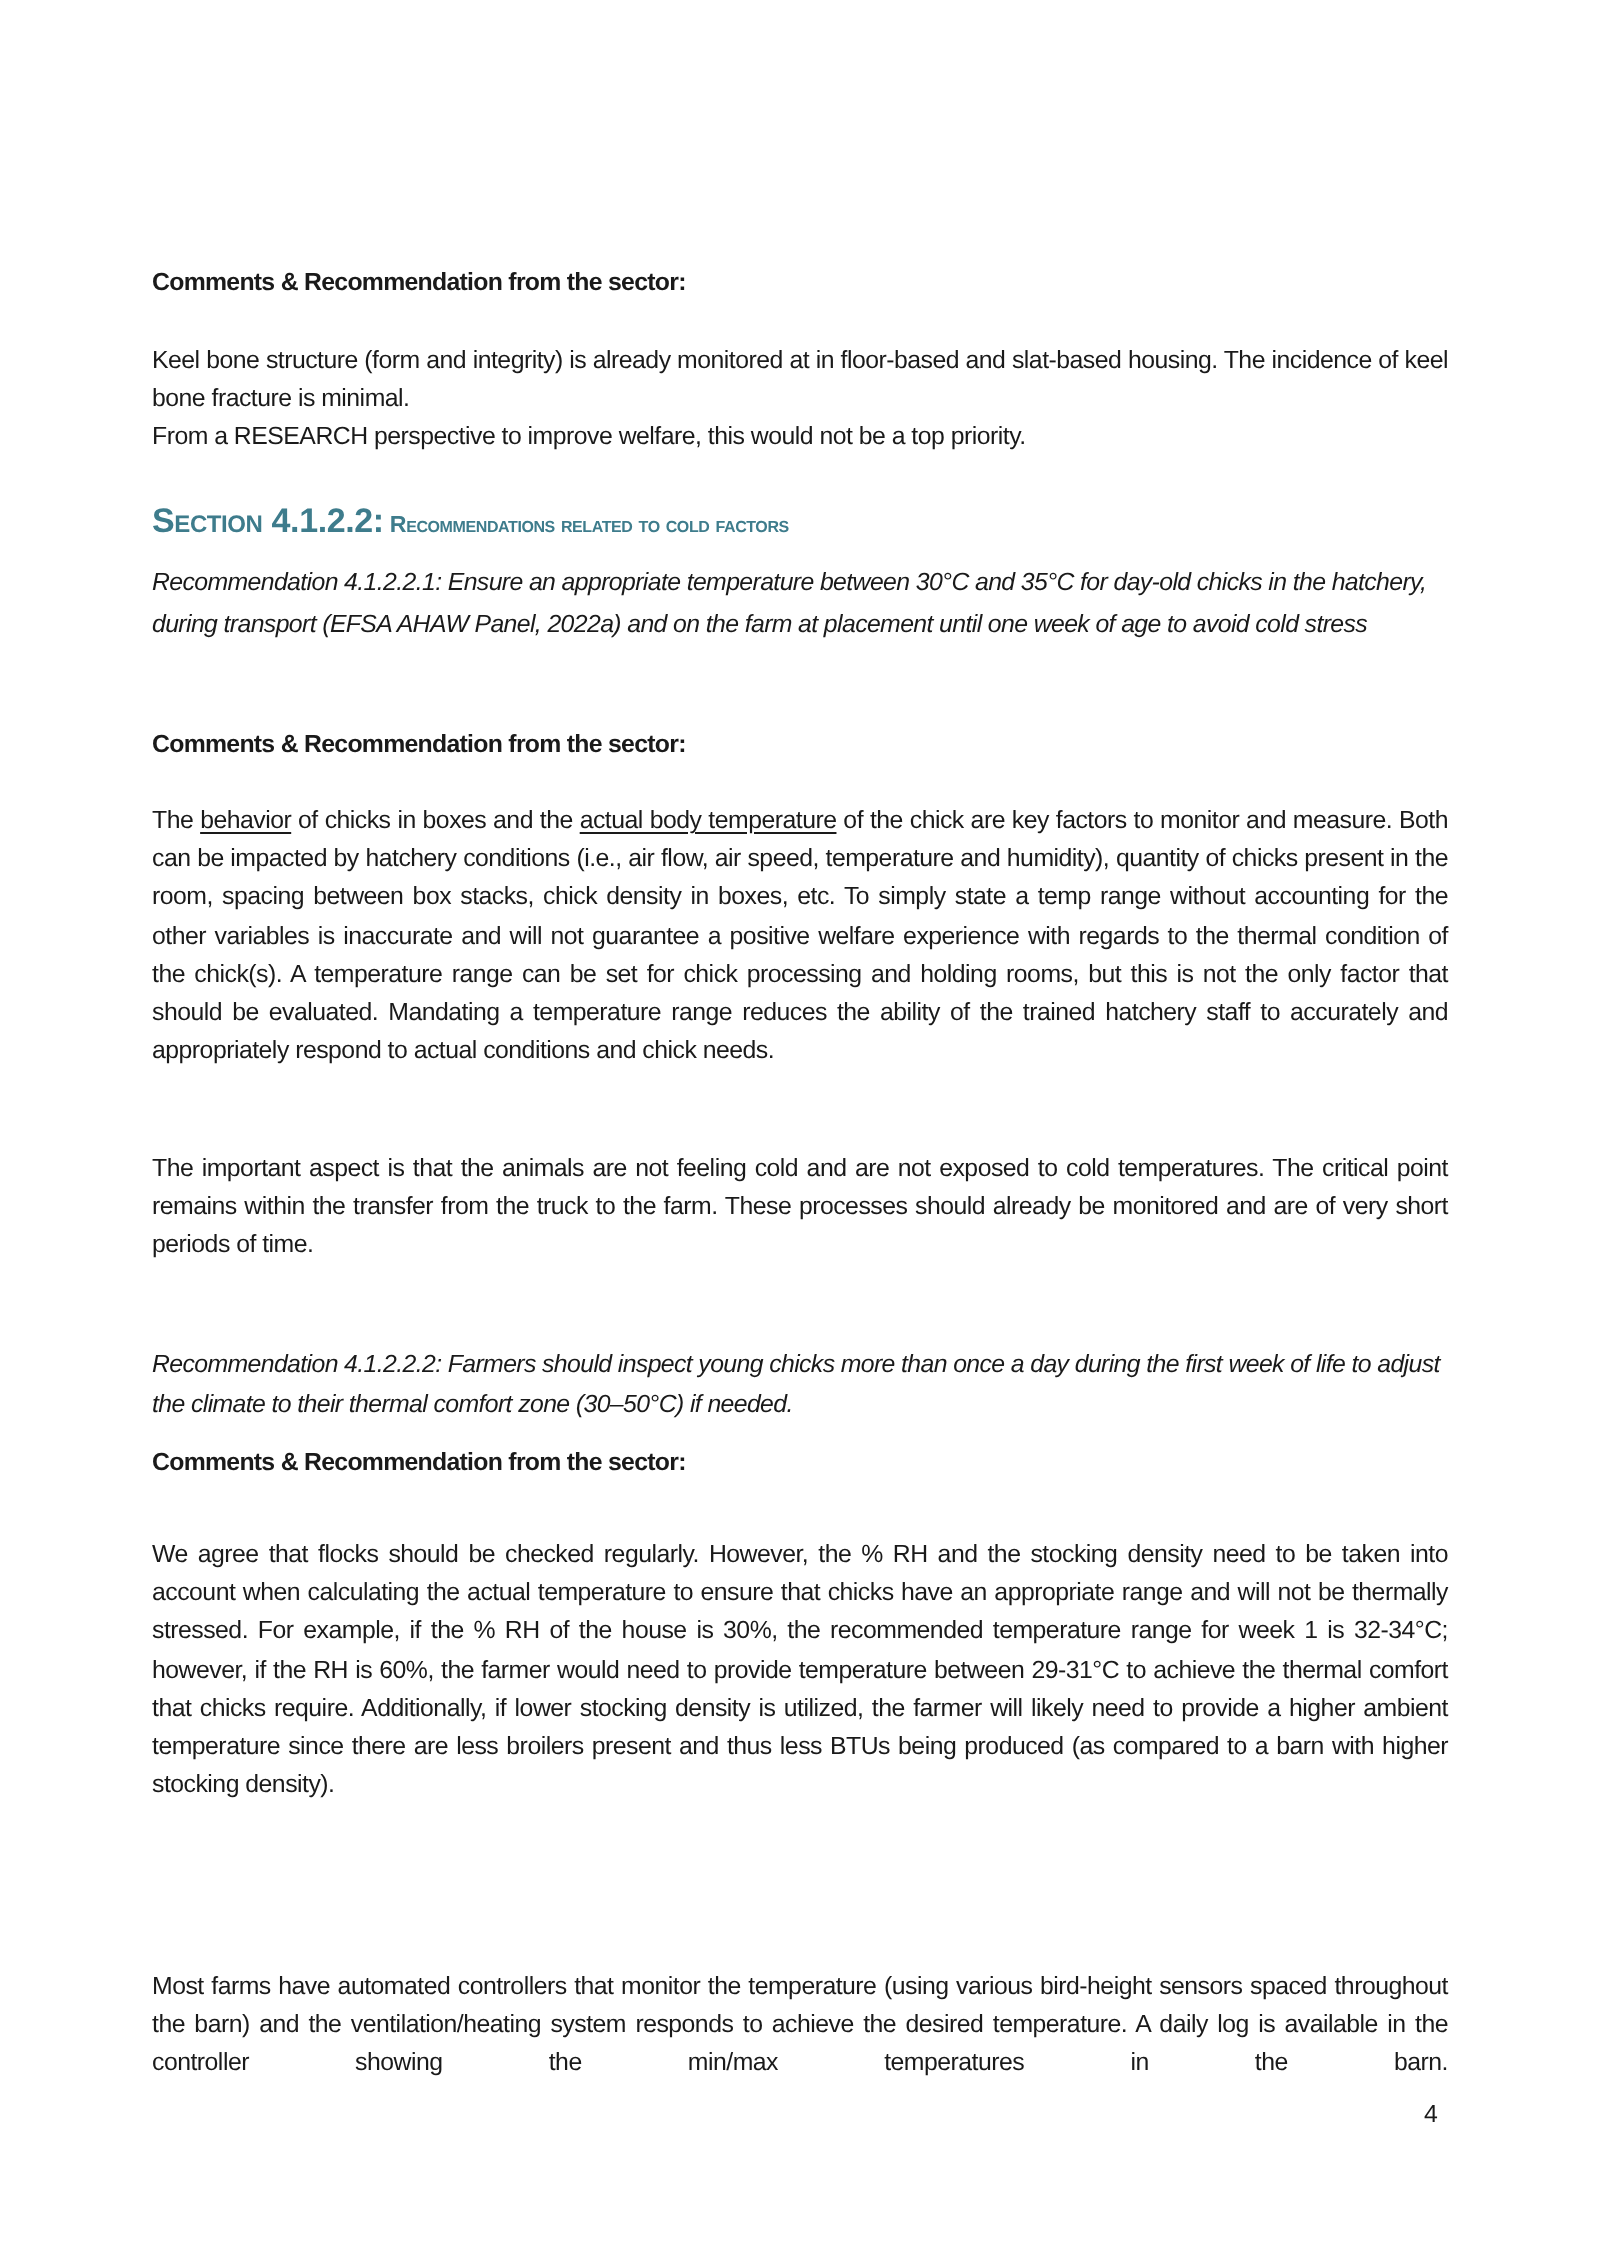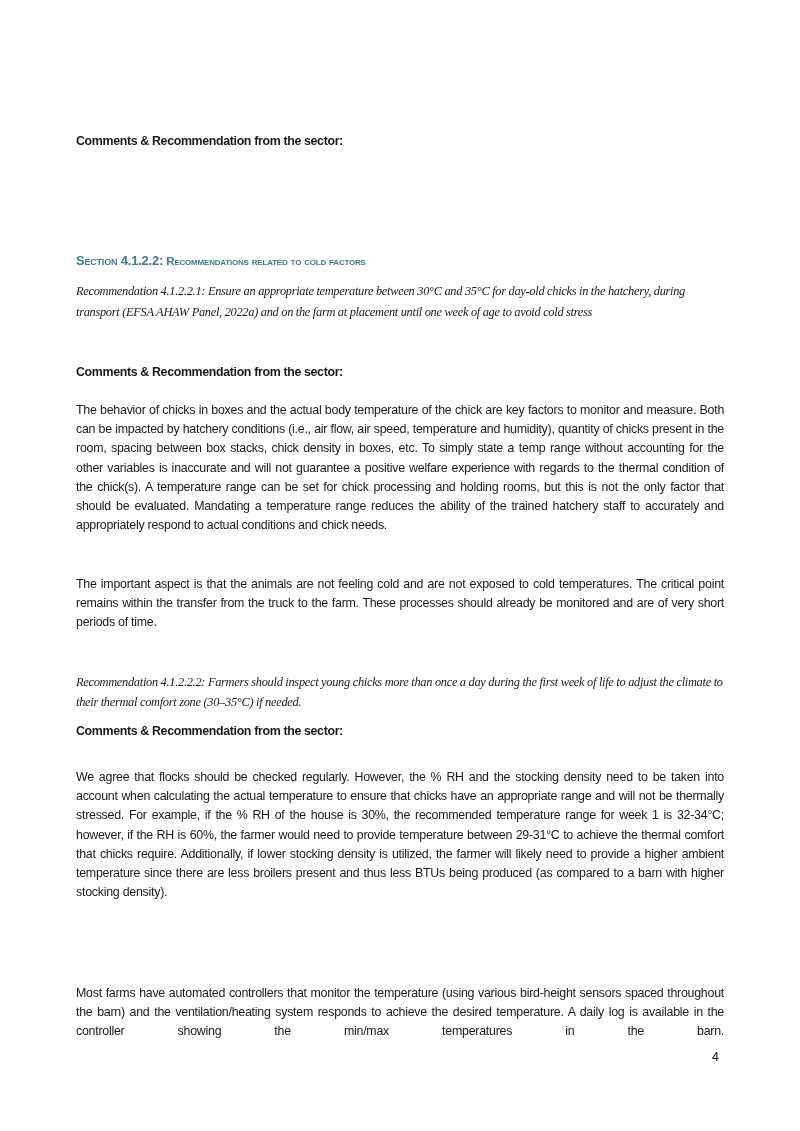--- a/index.html
+++ b/index.html
@@ -10,57 +10,59 @@
   .col {
     position: absolute; left: 76px; width: 648px;
     font-family: "Liberation Sans", sans-serif;
     font-size: 12.4px; color: #1a1a1a;
     letter-spacing: -0.25px;
     line-height: 19.2px;
   }
   .blk { position: absolute; left: 0; width: 648px; margin: 0; }
   .just { text-align: justify; text-align-last: left; }
   .bold { font-weight: bold; letter-spacing: -0.35px; }
-  .ital { font-style: italic; line-height: 21px; letter-spacing: -0.3px; font-family: Liberation Serif, serif; }
+  .ital { font-style: italic; line-height: 21px; letter-spacing: -0.3px; }
   .section-heading {
     color: #3e7c8c; font-weight: bold; font-variant: small-caps;
     font-size: 11.6px; letter-spacing: -0.2px;
   }
-  .section-heading .big { font-size: 13px; }
-  .u { text-underline-offset: 2px; }
+  .section-heading .big { font-size: 17px; }
+  .u { text-decoration: underline; text-underline-offset: 2px; }
   .pagenum {
     position: absolute; left: 712px; top: 1050px;
     font-family: "Liberation Sans", sans-serif; font-size: 12.4px; color: #1a1a1a;
   }
 </style>
 </head>
 <body>
 
 <div class="page">
   <div class="col">
 
     <p class="blk bold" style="top:132px">Comments &amp; Recommendation from the sector:</p>
 
     <p class="blk" style="top:171px">
+      <span style="display:block" class="just">Keel bone structure (form and integrity) is already monitored at in floor-based and slat-based housing. The incidence of keel bone fracture is minimal.</span>
+      <span style="display:block">From a RESEARCH perspective to improve welfare, this would not be a top priority.</span>
     </p>
 
     <p class="blk section-heading" style="top:251px">
       <span class="big">Section 4.1.2.2:</span>
       <span>Recommendations related to cold factors</span>
     </p>
 
     <p class="blk ital" style="top:281px">Recommendation 4.1.2.2.1: Ensure an appropriate temperature between 30°C and 35°C for day-old chicks in the hatchery, during transport (EFSA AHAW Panel, 2022a) and on the farm at placement until one week of age to avoid cold stress</p>
 
     <p class="blk bold" style="top:363px">Comments &amp; Recommendation from the sector:</p>
 
     <p class="blk just" style="top:401px"><span>The </span><span class="u">behavior</span><span> of chicks in boxes and the </span><span class="u">actual body temperature</span><span> of the chick are key factors to monitor and measure. Both can be impacted by hatchery conditions (i.e., air flow, air speed, temperature and humidity), quantity of chicks present in the room, spacing between box stacks, chick density in boxes, etc. To simply state a temp range without accounting for the other variables is inaccurate and will not guarantee a positive welfare experience with regards to the thermal condition of the chick(s). A temperature range can be set for chick processing and holding rooms, but this is not the only factor that should be evaluated. Mandating a temperature range reduces the ability of the trained hatchery staff to accurately and appropriately respond to actual conditions and chick needs.</span></p>
 
     <p class="blk just" style="top:575px">The important aspect is that the animals are not feeling cold and are not exposed to cold temperatures. The critical point remains within the transfer from the truck to the farm. These processes should already be monitored and are of very short periods of time.</p>
 
-    <p class="blk ital" style="top:672px; line-height:20px">Recommendation 4.1.2.2.2: Farmers should inspect young chicks more than once a day during the first week of life to adjust the climate to their thermal comfort zone (30–35°C) if needed.</p>
+    <p class="blk ital" style="top:672px; line-height:20px">Recommendation 4.1.2.2.2: Farmers should inspect young chicks more than once a day during the first week of life to adjust the climate to their thermal comfort zone (30–50°C) if needed.</p>
 
     <p class="blk bold" style="top:722px">Comments &amp; Recommendation from the sector:</p>
 
     <p class="blk just" style="top:768px">We agree that flocks should be checked regularly. However, the % RH and the stocking density need to be taken into account when calculating the actual temperature to ensure that chicks have an appropriate range and will not be thermally stressed. For example, if the % RH of the house is 30%, the recommended temperature range for week 1 is 32-34°C; however, if the RH is 60%, the farmer would need to provide temperature between 29-31°C to achieve the thermal comfort that chicks require. Additionally, if lower stocking density is utilized, the farmer will likely need to provide a higher ambient temperature since there are less broilers present and thus less BTUs being produced (as compared to a barn with higher stocking density).</p>
 
     <p class="blk just" style="top:936px; text-align-last: justify; margin-top: 48px;">Most farms have automated controllers that monitor the temperature (using various bird-height sensors spaced throughout the barn) and the ventilation/heating system responds to achieve the desired temperature. A daily log is available in the controller showing the min/max temperatures in the barn.</p>
 
   </div>
 
   <div class="pagenum">4</div>

